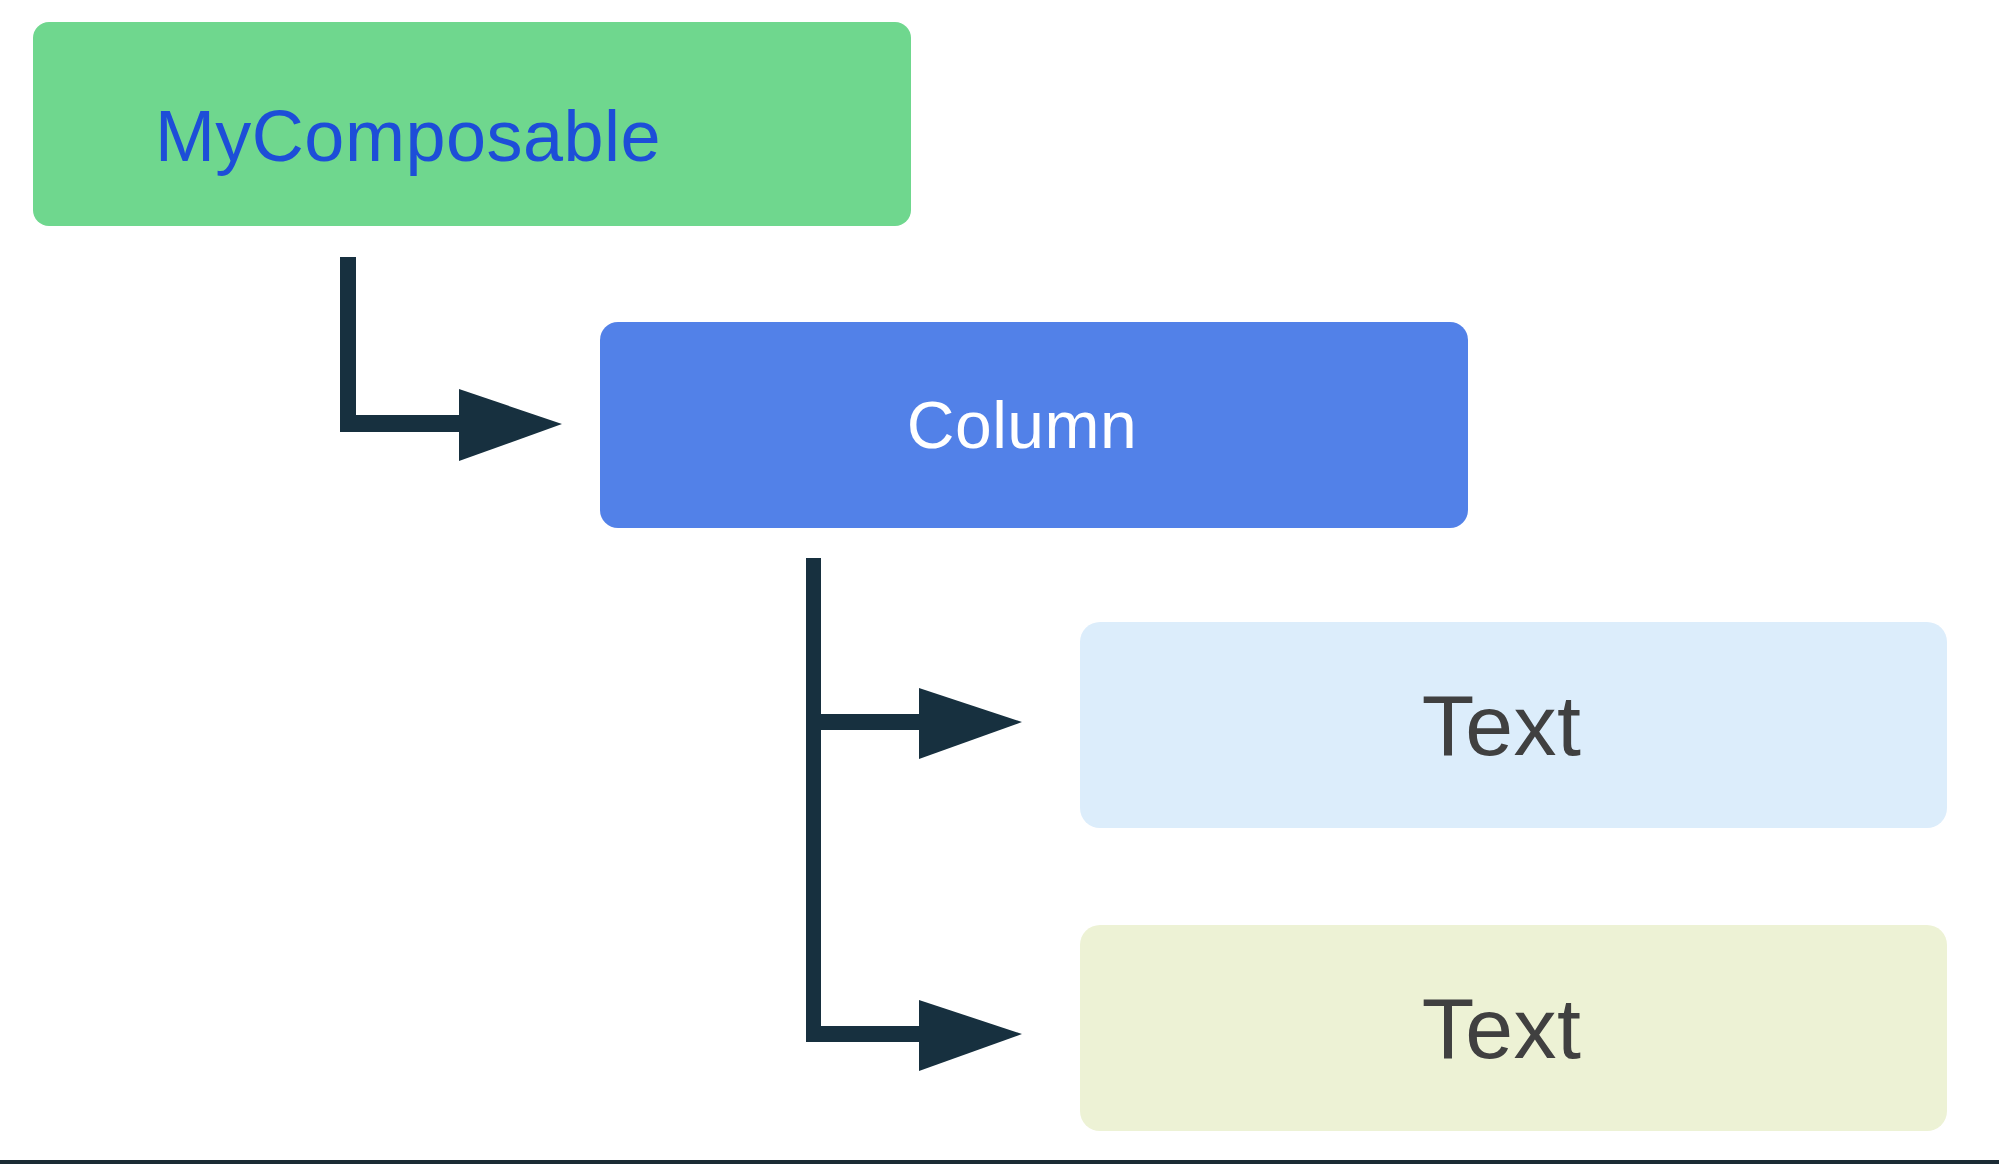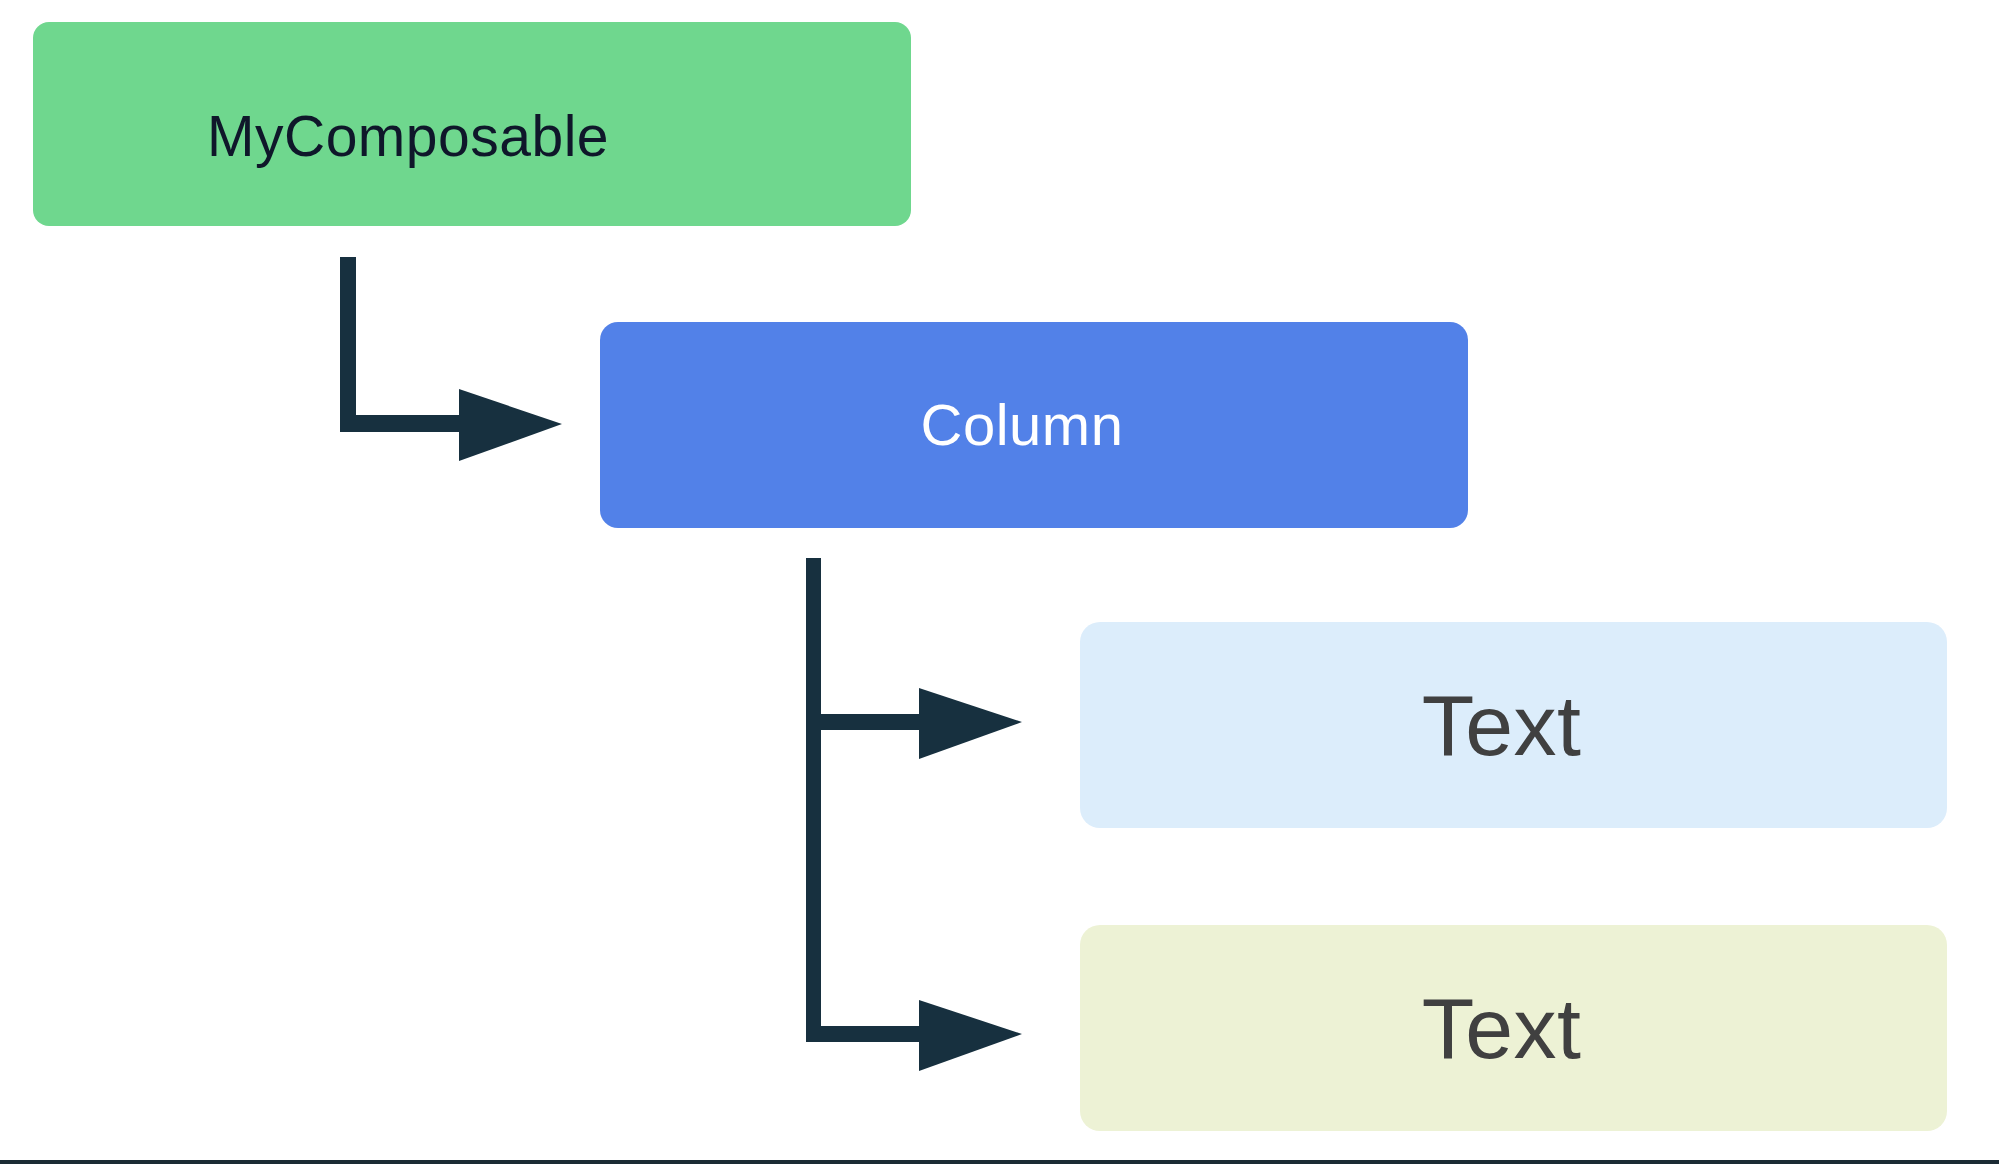--- a/index.html
+++ b/index.html
@@ -37,39 +37,39 @@
   
   #node-mycomposable {
     left: 33px;
     top: 22px;
     width: 878px;
     height: 204px;
     background: #6FD78E;
     border-radius: 16px;
   }
   #node-mycomposable .node-label {
-    color: #0f172a;
-    font-size: 57px;
+    color: #1d4ed8;
+    font-size: 72px;
     font-weight: 400;
     padding-right: 128px;
     margin-top: 24px;
   }
 
   
   #node-column {
     left: 600px;
     top: 322px;
     width: 868px;
     height: 206px;
     background: #5281E8;
     border-radius: 18px;
   }
   #node-column .node-label {
     color: #FFFFFF;
-    font-size: 58px;
+    font-size: 66px;
     font-weight: 400;
     padding-right: 24px;
   }
 
   
   #node-text-1 {
     left: 1080px;
     top: 622px;
     width: 867px;
     height: 206px;

